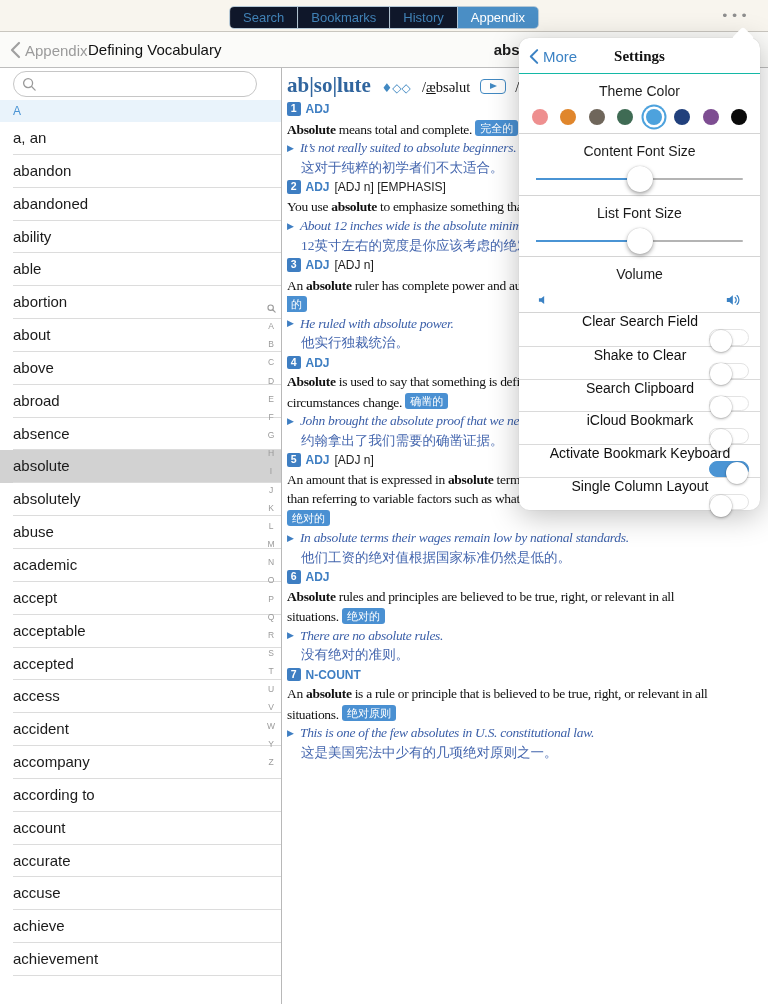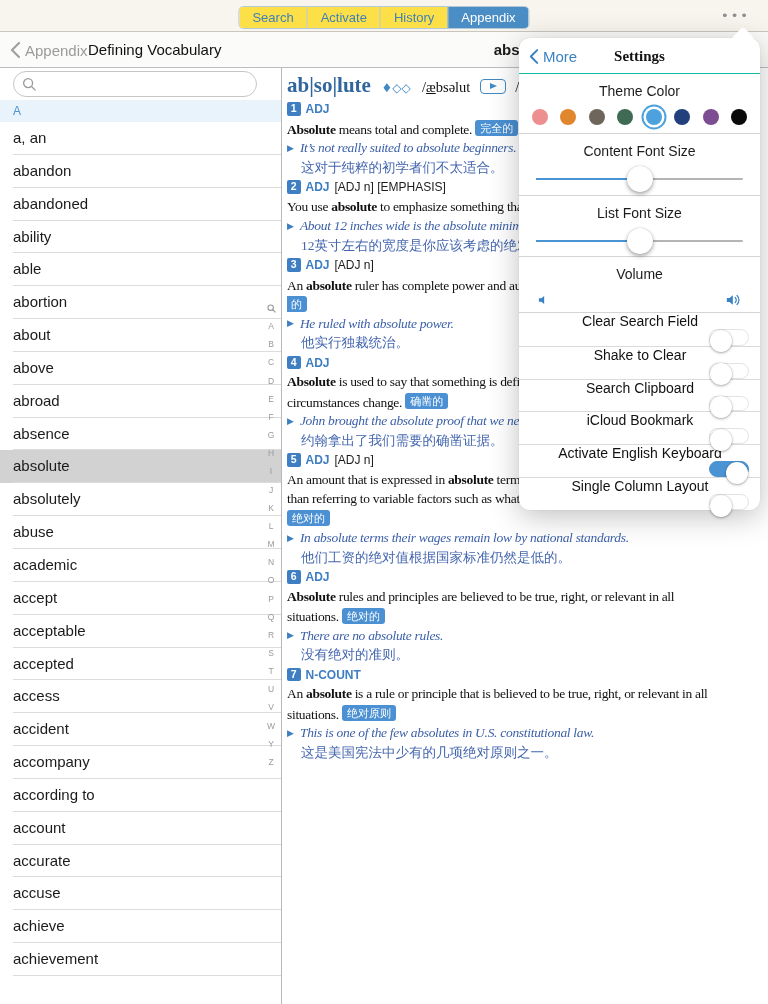--- a/index.html
+++ b/index.html
@@ -5,21 +5,21 @@
   * { margin:0; padding:0; box-sizing:border-box; }
   body { font-family:"Liberation Sans", sans-serif; background:#e8e8e8; }
   .screen { position:relative; width:768px; height:1004px; background:#fff; overflow:hidden; }
 
   
   .topbar { position:absolute; left:0; top:0; width:768px; height:32px;
             background:#f8f5ee; border-bottom:1px solid #c9c6bf; }
   .segmented { position:absolute; left:50%; top:6px; transform:translateX(-50%);
                display:inline-flex; border:1px solid #b5c8d6; border-radius:5px; overflow:hidden; }
   .seg { padding:0 13px; height:21px; line-height:21px; font-size:13px; color:#4081b5;
-         background:#fde047; border-left:1px solid #b5c8d6; cursor:default; }
+         background:#0f172a; border-left:1px solid #b5c8d6; cursor:default; }
   .seg:first-child { border-left:none; }
   .seg.active { background:#4a8ec5; color:#fff; }
   .more-btn { position:absolute; right:18px; top:8px; color:#8e8e8e; font-size:13px;
               letter-spacing:2px; font-family:"DejaVu Sans",sans-serif; }
 
   
   .navbar { position:absolute; left:0; top:32px; width:768px; height:36px;
             background:#fbfbf9; border-bottom:1px solid #bdbdbd; }
   .nav-back { position:absolute; left:10px; top:0; height:36px; display:flex; align-items:center; }
   .nav-back svg { margin-right:4px; }
@@ -126,21 +126,21 @@
   .switch.on .knob { left:auto; right:0; }
 </style>
 </head>
 <body>
 
 <div class="screen">
 
   <div class="topbar">
     <div class="segmented">
         <div class="seg">Search</div>
-        <div class="seg">Activate</div>
+        <div class="seg">Bookmarks</div>
         <div class="seg">History</div>
         <div class="seg active">Appendix</div>
       </div>
     <div class="more-btn">•••</div>
   </div>
 
   <div class="navbar">
     <div class="nav-back">
       <svg width="11" height="18" viewBox="0 0 11 18">
           <polyline points="9,2 2,9 9,16" fill="none" stroke="#a0a0a0" stroke-width="2.2" stroke-linecap="round" stroke-linejoin="round"></polyline>
@@ -348,21 +348,21 @@
             <div class="knob"></div>
           </div>
         </div>
         <div class="toggle-row">
           <div class="toggle-label">iCloud Bookmark</div>
           <div class="switch">
             <div class="knob"></div>
           </div>
         </div>
         <div class="toggle-row">
-          <div class="toggle-label">Activate English Keyboard</div>
+          <div class="toggle-label">Activate Bookmark Keyboard</div>
           <div class="switch on">
             <div class="knob"></div>
           </div>
         </div>
         <div class="toggle-row">
           <div class="toggle-label">Single Column Layout</div>
           <div class="switch">
             <div class="knob"></div>
           </div>
         </div>

